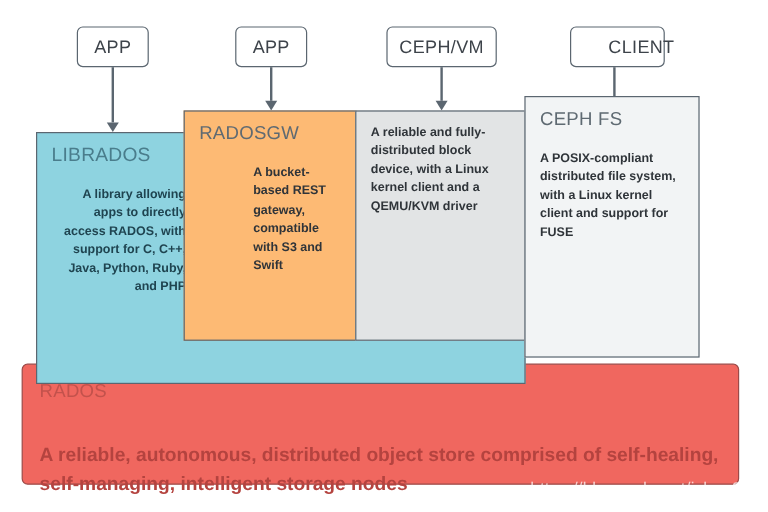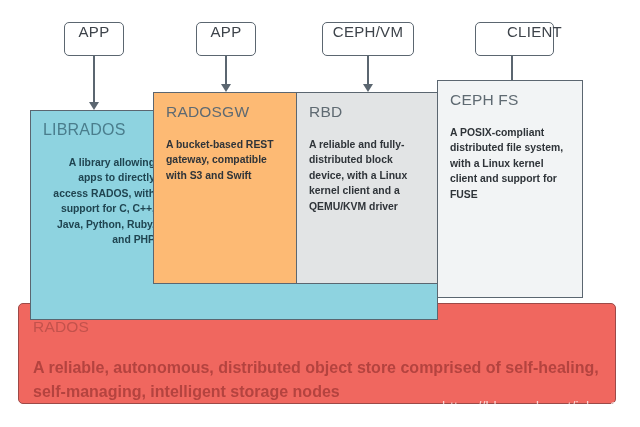--- a/index.html
+++ b/index.html
@@ -21,21 +21,21 @@
   }
 
   
   .topbox {
     position: absolute;
     box-sizing: border-box;
     border: 1.4px solid #5b6670;
     border-radius: 5px;
     background: #ffffff;
     display: flex;
-    align-items: flex-start;
+    align-items: center;
     justify-content: center;
     color: #3d434a;
     font-size: 15px;
     letter-spacing: 0.3px;
     white-space: nowrap;
   }
 
   
   .arrow {
     position: absolute;
@@ -110,21 +110,21 @@
     background: #f0675f;
     border: 1.3px solid #9c4a48;
     border-radius: 5px;
     padding: 14px 14px 0 14px;
     z-index: 1;
   }
   #rados-box .title {
     font-size: 15.5px;
     color: #c3524c;
     letter-spacing: 0.2px;
-    margin-bottom: 20px;
+    margin-bottom: 32px;
   }
   #rados-box .body {
     font-size: 16px;
     font-weight: bold;
     color: #b4433f;
     line-height: 1.5;
     max-width: 596px;
   }
 
   
@@ -186,25 +186,24 @@
     <div class="body">A reliable, autonomous, distributed object store comprised of self-healing, self-managing, intelligent storage nodes</div>
   </div>
 
   <div class="svcbox" id="librados-box" style="left:30px; top:110px; width:408px; height:210px;">
     <div class="title">LIBRADOS</div>
     <div class="body" style="max-width:112px;">A library allowing apps to directly access RADOS, with support for C, C++, Java, Python, Ruby, and PHP</div>
   </div>
 
   <div class="svcbox" id="radosgw-box" style="left:153px; top:92px; width:144px; height:192px;">
     <div class="title">RADOSGW</div>
-    <div class="body" style="max-width:124px;">A bucket-based REST gateway, compatible with S3 and Swift</div>
+    <div class="body" style="max-width:124px;margin-left:45px;">A bucket-based REST gateway, compatible with S3 and Swift</div>
   </div>
 
   <div class="svcbox" id="rbd-box" style="left:296px; top:92px; width:142px; height:192px;">
-    <div class="title">RBD</div>
     <div class="body" style="max-width:126px;">A reliable and fully-distributed block device, with a Linux kernel client and a QEMU/KVM driver</div>
   </div>
 
   <div class="svcbox" id="cephfs-box" style="left:437px; top:80px; width:146px; height:218px;">
     <div class="title">CEPH FS</div>
     <div class="body" style="max-width:128px;">A POSIX-compliant distributed file system, with a Linux kernel client and support for FUSE</div>
   </div>
 
   <div id="watermark">https://blog.csdn.net/ichen820</div>
 

